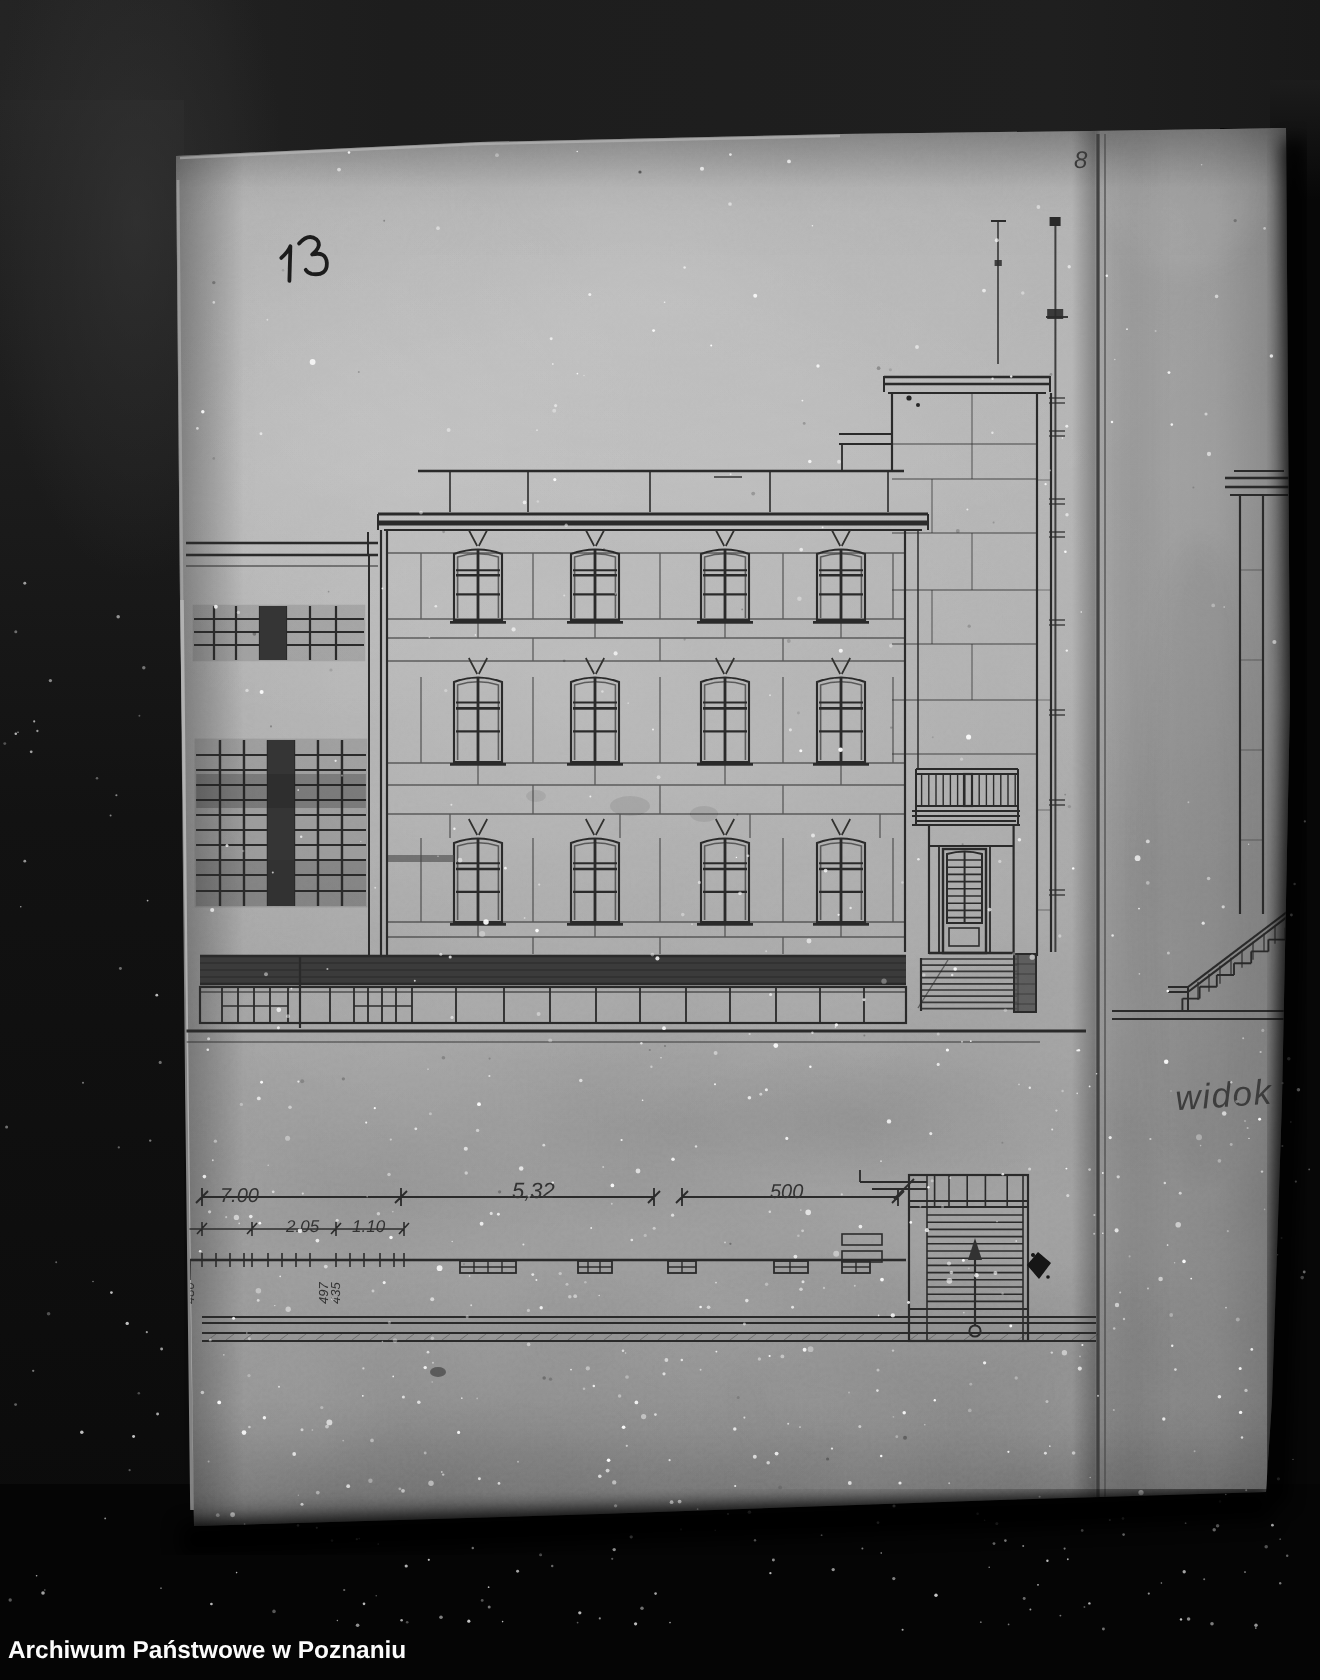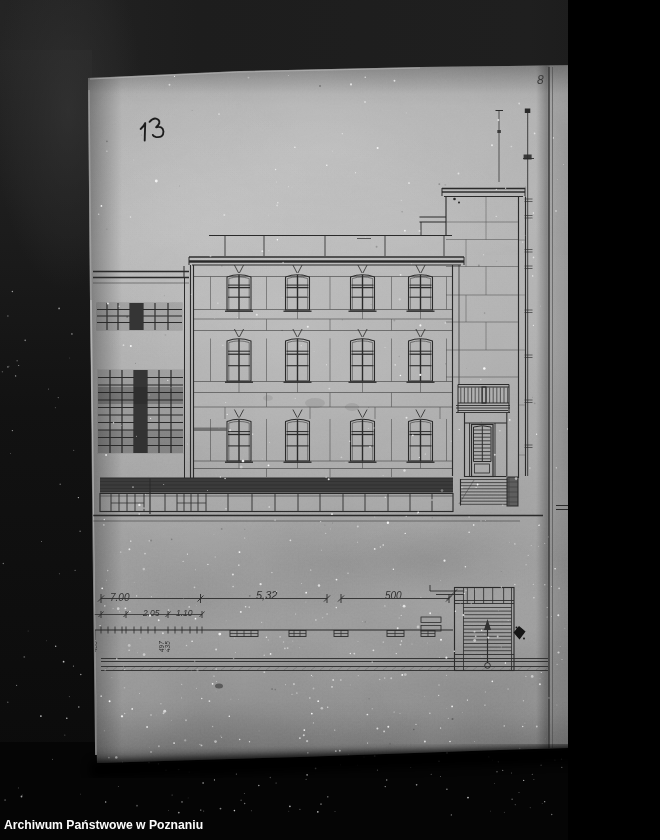--- a/index.html
+++ b/index.html
@@ -1,16 +1,16 @@
 <!DOCTYPE html>
 <html><head>
 <meta charset="utf-8">
 <style>
 html,body{margin:0;padding:0;background:#000;}
-#stage{position:relative;width:568px;height:840px;overflow:hidden;font-family:"Liberation Sans",sans-serif;text-decoration:underline;}
+#stage{position:relative;width:660px;height:840px;overflow:hidden;font-family:"Liberation Sans",sans-serif;text-decoration:underline;}
 </style>
 </head>
 <body>
 <div id="stage">
 <svg width="660" height="840" viewBox="0 0 660 840">
 <defs>
 <filter id="eblur" x="-40%" y="-40%" width="180%" height="180%">
   <feGaussianBlur stdDeviation="4.5"></feGaussianBlur>
 </filter>
 <filter id="bblur" x="-30%" y="-30%" width="160%" height="160%">

